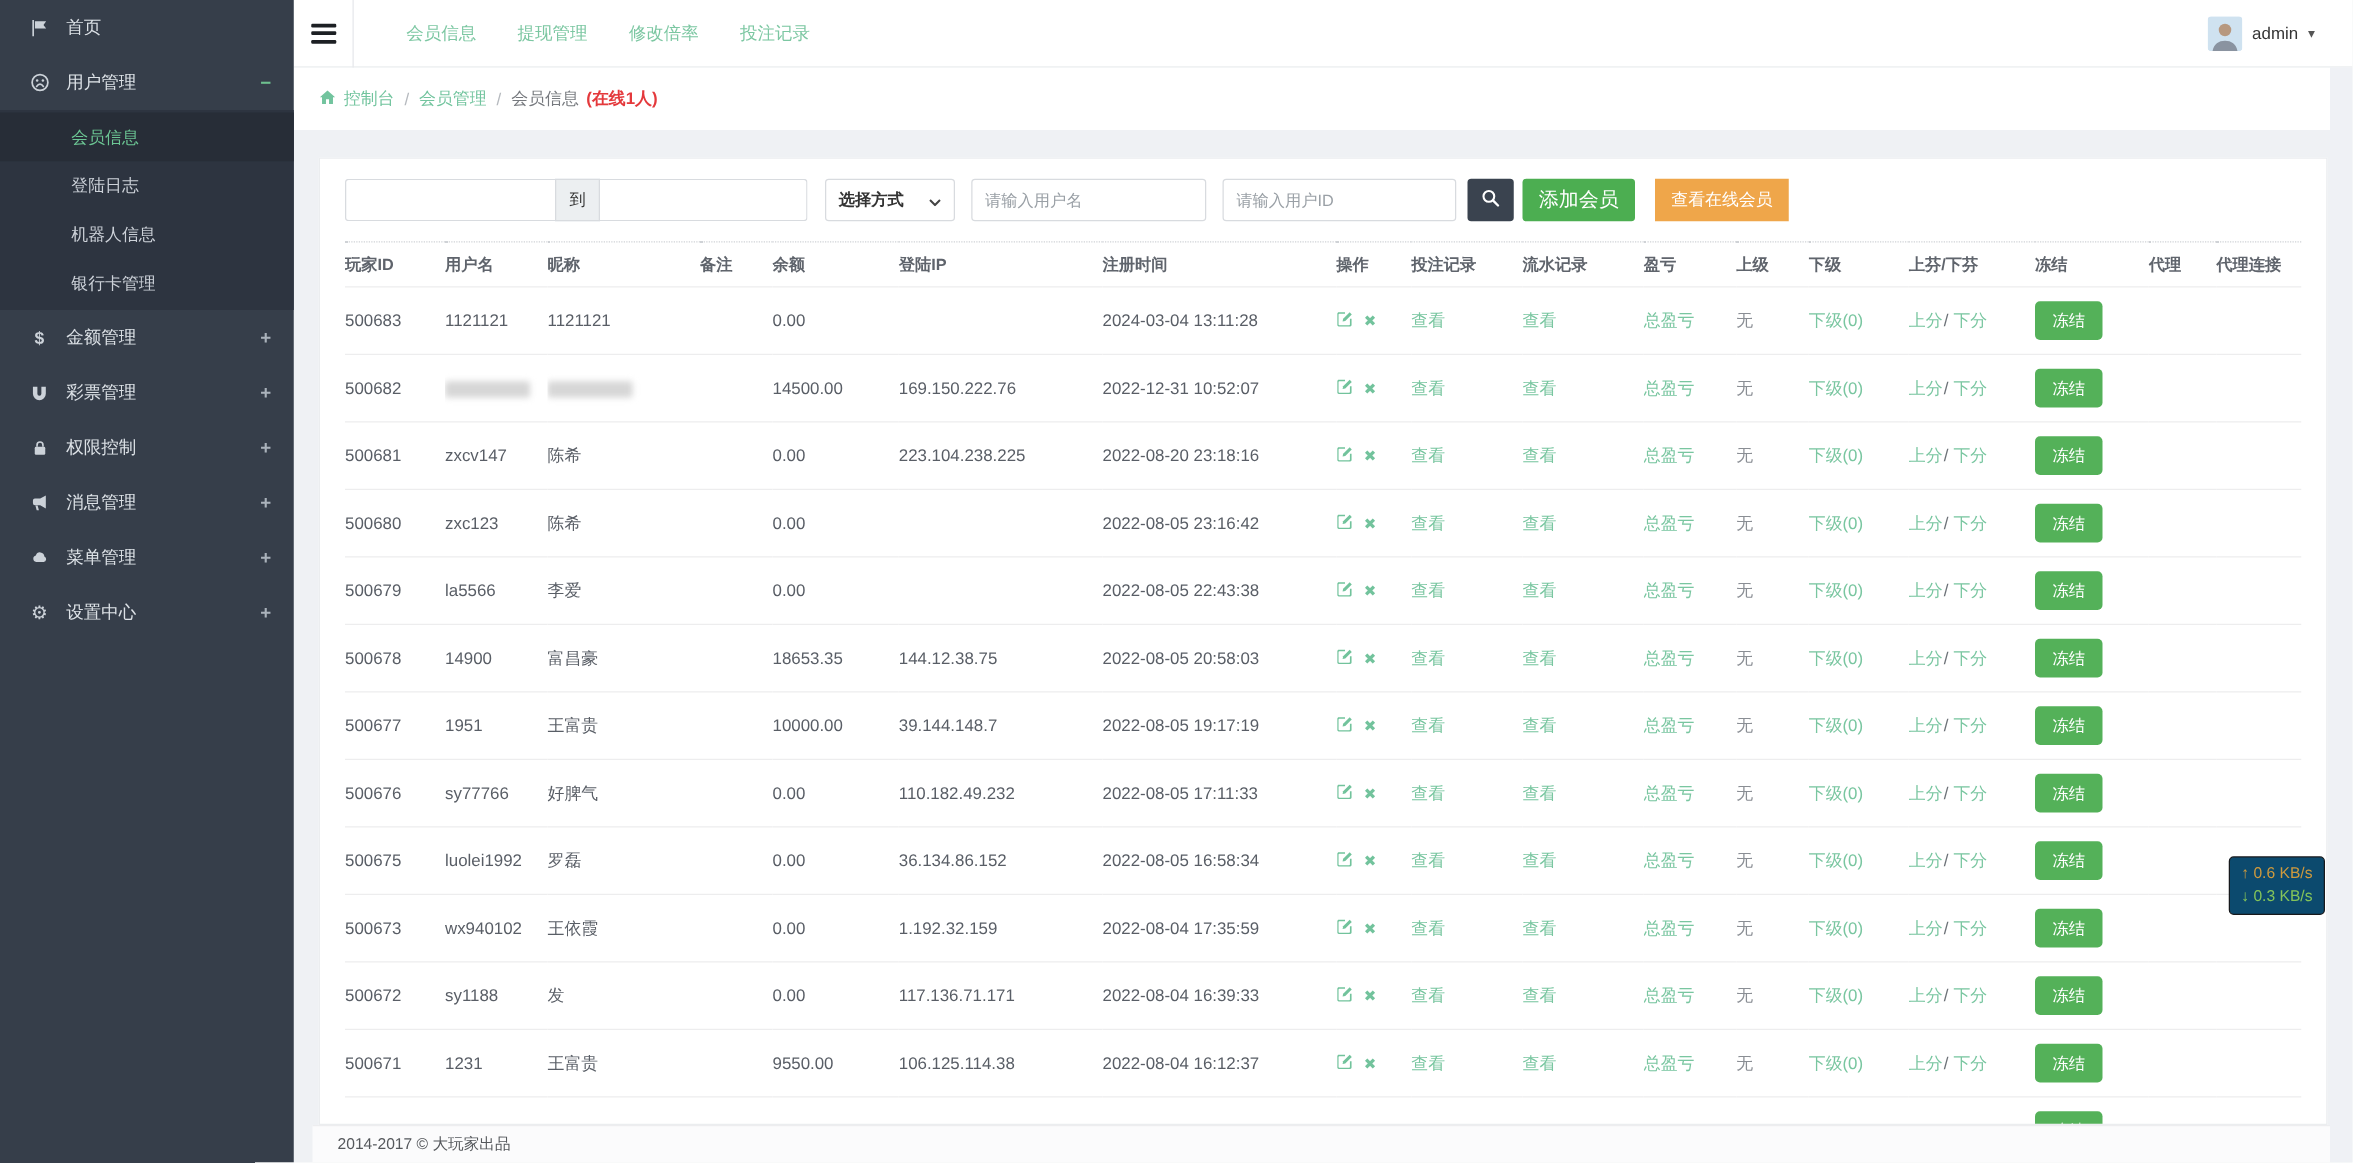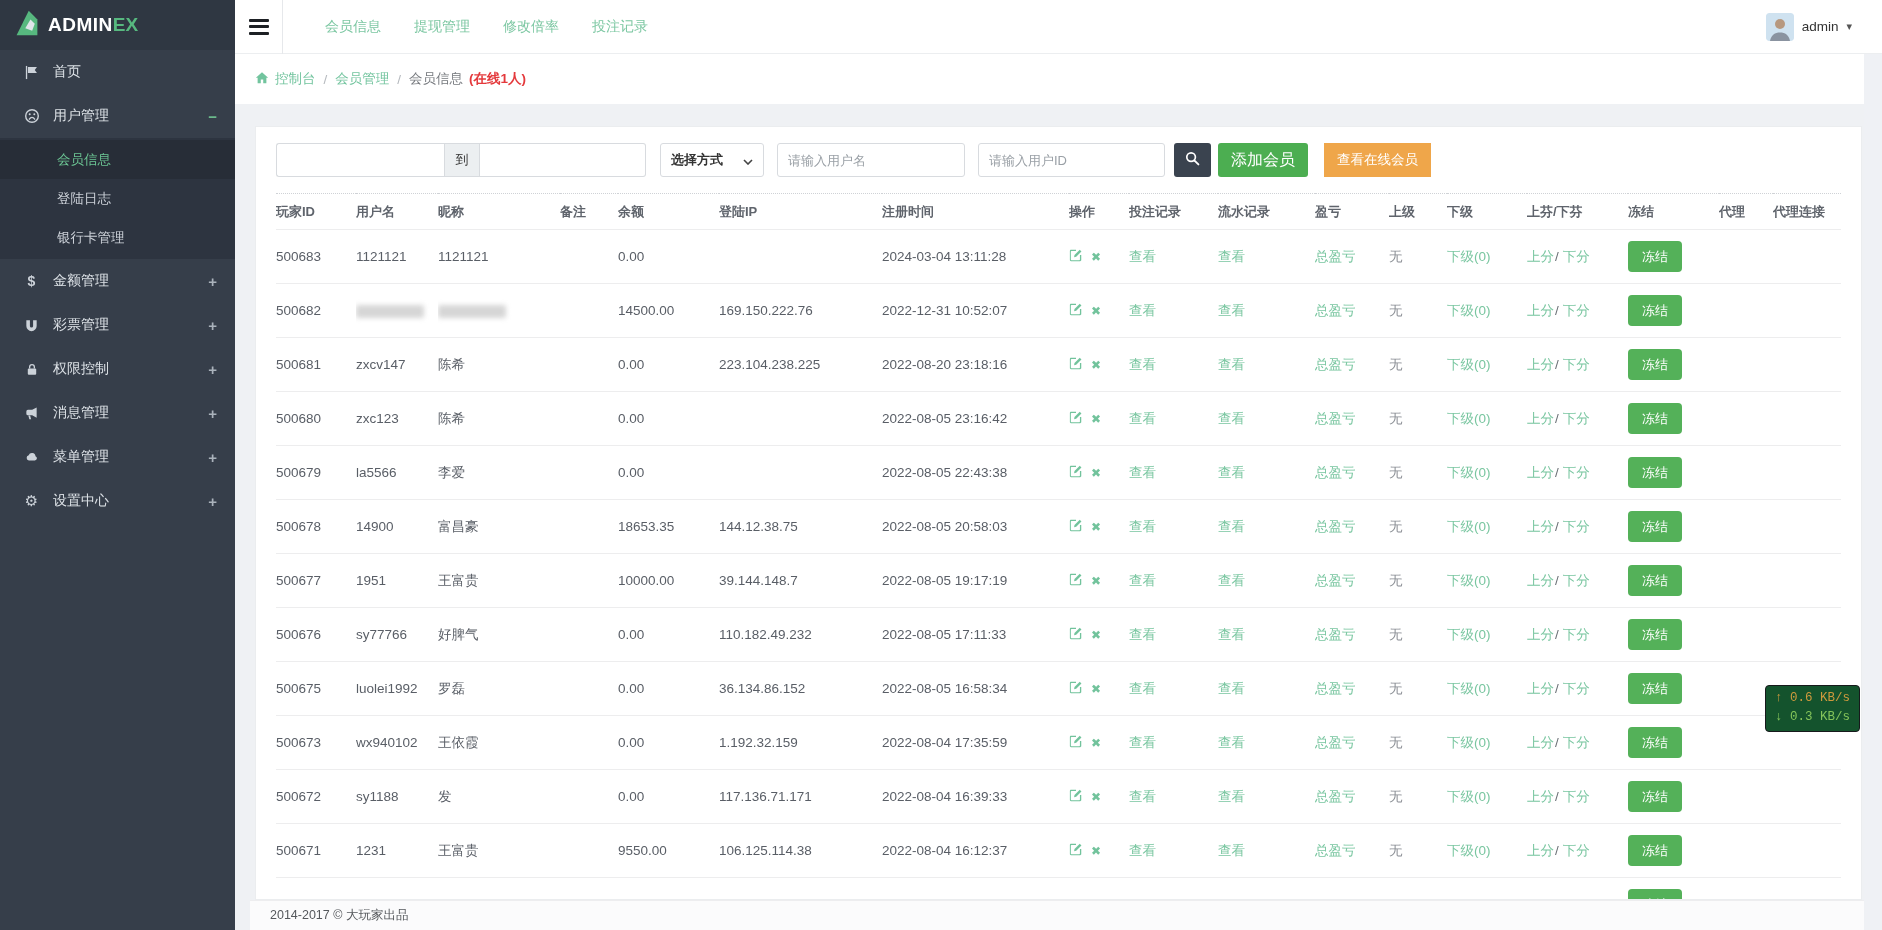--- a/index.html
+++ b/index.html
@@ -67,38 +67,29 @@
   .lnk { color:#79c6a0; cursor:pointer; text-decoration:none; }
   .none { color:#8a8e94; }
   .slash { color:#6b7076; margin:0 4px 0 1px; }
   .ic { color:#72c39c; margin-right:8px; cursor:pointer; display:inline-block; vertical-align:middle; }
   .xic { font-size:12px; margin-right:0; }
   .btn-freeze { width:54px; height:31px; background:#54b159; color:#fff; border:none; border-radius:4px; font-size:13px; cursor:pointer; }
   .blur { display:inline-block; width:68px; height:13px; background:#d6d6d6; border-radius:2px; filter:blur(2.5px); vertical-align:middle; }
 
   
   .footer { position:absolute; left:250px; right:18px; bottom:0; height:30px; background:#fbfbfc; border-top:1px solid #ededef; line-height:29px; padding-left:20px; font-size:12.5px; color:#55585c; z-index:4; }
-  .speed { position:absolute; right:22px; top:685px; background:#14532d; border:1px solid #17191c; border-radius:4px; padding:3px 9px; font-size:12.5px; line-height:1.55; z-index:6;font-family:Liberation Mono, monospace; }
+  .speed { position:absolute; right:22px; top:685px; background:#0c4a6e; border:1px solid #17191c; border-radius:4px; padding:3px 9px; font-size:12.5px; line-height:1.55; z-index:6; }
   .speed .up { color:#cf9a3d; }
   .speed .down { color:#84c45a; }
   .scrolltrack { position:absolute; right:0; top:54px; bottom:0; width:18px; background:#eff1f5; z-index:5; }
 </style>
 </head>
 <body>
 
 <aside class="sidebar">
-  <div class="logo">
-    <span>
-      <svg width="26" height="28" viewBox="0 0 30 32">
-          <path d="M3 30 L17 2 L27 12 V30 Z" fill="#57b87f"></path>
-          <path d="M13 22 l6 -10 5 5 -3 8 z" fill="#dfe5ea"></path>
-        </svg>
-    </span>
-    <span class="logo-text"><b>ADMIN</b><i>EX</i></span>
-  </div>
   <nav id="side-menu">
   <div class="side-item">
     <span class="s-icon">
           <svg viewBox="0 0 16 16" width="15" height="15" fill="currentColor">
             <path d="M2 1h1.4v14H2z"></path>
             <path d="M4.2 2.2h9.6l-2.3 3.1 2.3 3.1H4.2z"></path>
           </svg>
         </span>
     <span class="s-label">首页</span>
     <span class="s-ind"></span>
@@ -118,20 +109,23 @@
   </div>
 <div class="side-sub">
   <div class="side-child active">
           <span class="c-label">会员信息</span>
         </div>
 
   <div class="side-child">
           <span class="c-label">登陆日志</span>
         </div>
 
+  <div class="side-child">
+          <span class="c-label">机器人信息</span>
+        </div>
 
   <div class="side-child">
           <span class="c-label">银行卡管理</span>
         </div>
 </div>
   <div class="side-item">
     <span class="s-icon">
           <span class="chic">$</span>
         </span>
     <span class="s-label">金额管理</span>

